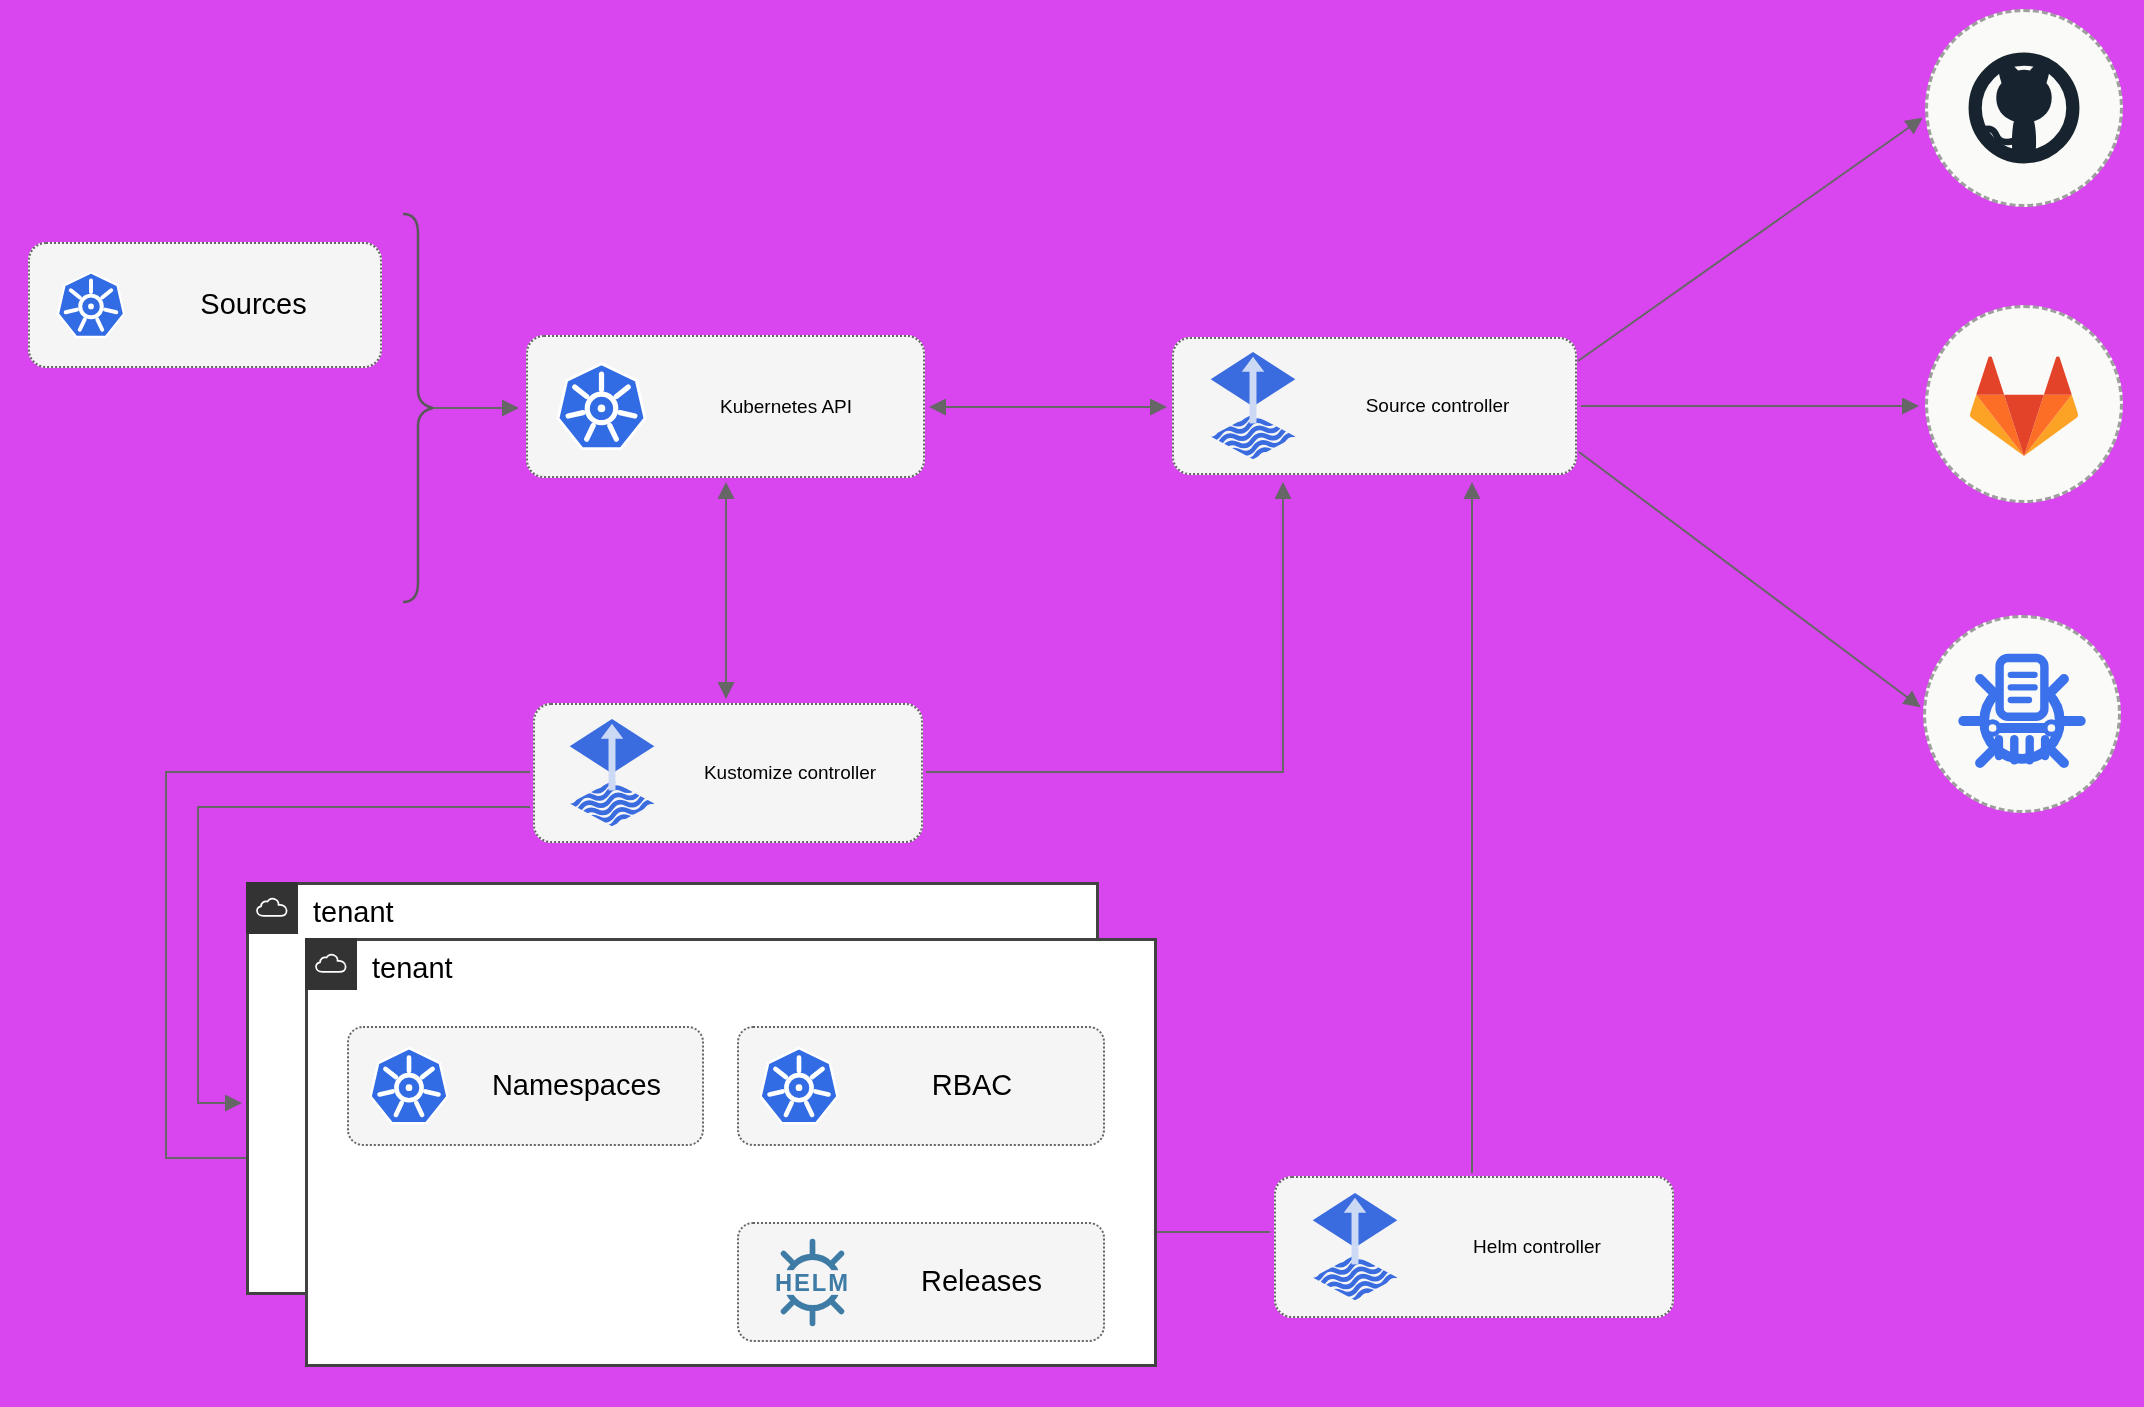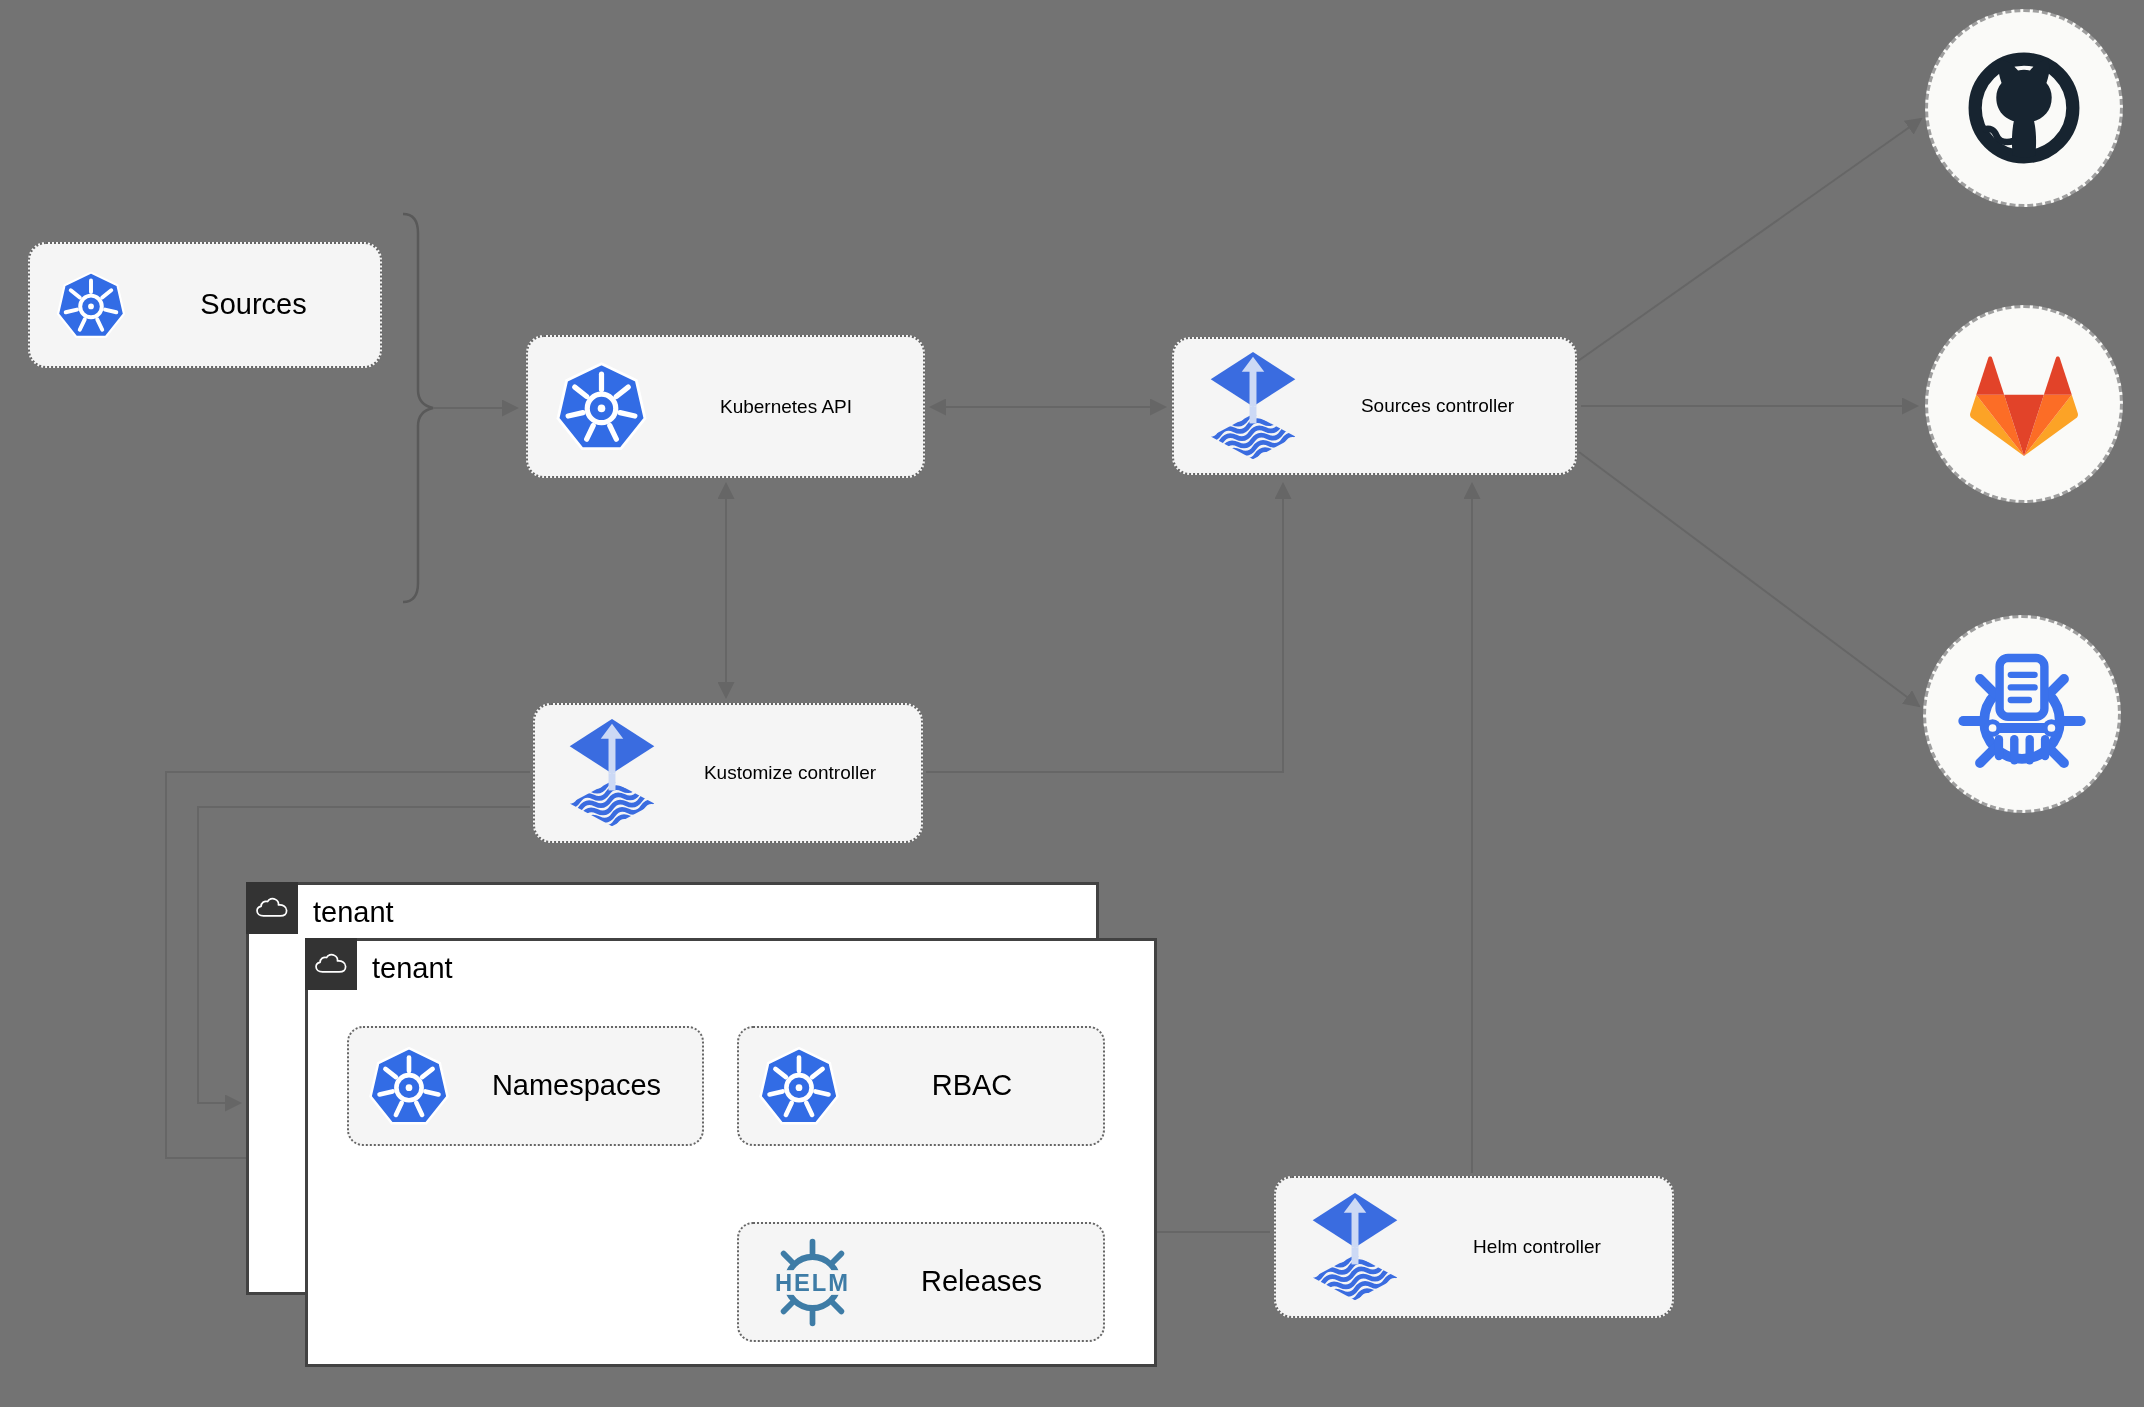--- a/index.html
+++ b/index.html
@@ -1,16 +1,16 @@
 <!DOCTYPE html>
 <html><head>
 <meta charset="utf-8">
 <style>
   html,body{margin:0;padding:0;background:#fff;}
-  .canvas{position:relative;width:2144px;height:1407px;background:#737373;overflow:hidden;
+  .canvas{position:relative;width:2144px;height:1407px;background:#d946ef;overflow:hidden;
           font-family:"Liberation Sans", sans-serif;}
   svg.wires{position:absolute;left:0;top:0;width:2144px;height:1407px;pointer-events:none;}
   .wire{stroke:#666666;stroke-width:2;fill:none;}
   .brace{stroke:#595959;stroke-width:2.5;fill:none;}
 
   .pill{position:absolute;background:#f5f5f5;border:2px dotted #666;border-radius:18px;
         display:flex;align-items:center;box-sizing:border-box;}
   .pill .icon{flex:0 0 auto;}
   .pill .lbl{flex:1;text-align:center;color:#000;font-size:29px;line-height:1.22;padding:0 8px;}
   .pill.big .lbl{font-size:19px;}
@@ -106,21 +106,21 @@
     <svg class="icon" style="margin-left:26px" width="95" height="95" viewBox="0 0 100 100">
         <use href="#sym-k8s"></use>
       </svg>
     <div class="lbl">Kubernetes API</div>
   </div>
 
   <div class="pill big" style="left:1172px;top:337px;width:405px;height:138px">
     <svg class="icon" style="margin-left:32px" width="94" height="113" viewBox="0 0 100 120">
         <use href="#sym-flux"></use>
       </svg>
-    <div class="lbl" style="max-width:230px;margin:0 auto">Sources controller</div>
+    <div class="lbl" style="max-width:230px;margin:0 auto">Source controller</div>
   </div>
 
   <div class="pill big" style="left:533px;top:703px;width:390px;height:140px">
     <svg class="icon" style="margin-left:30px" width="94" height="113" viewBox="0 0 100 120">
         <use href="#sym-flux"></use>
       </svg>
     <div class="lbl" style="max-width:200px;margin:16px auto">Kustomize controller</div>
   </div>
 
   <div class="tenant" style="left:246px;top:882px;width:853px;height:413px">

